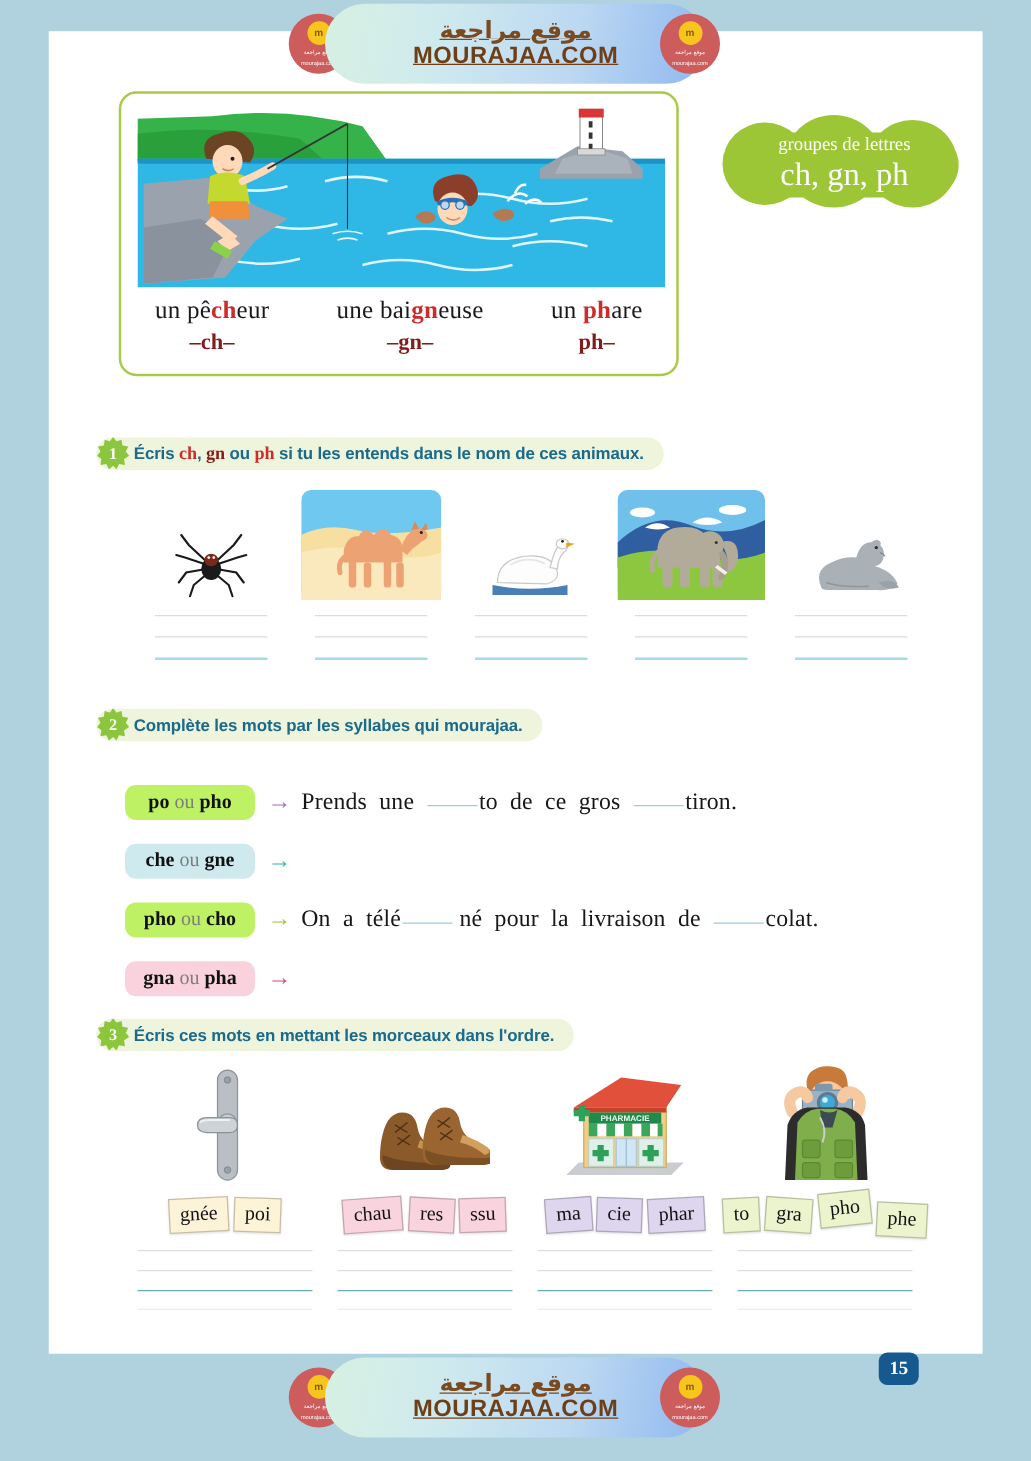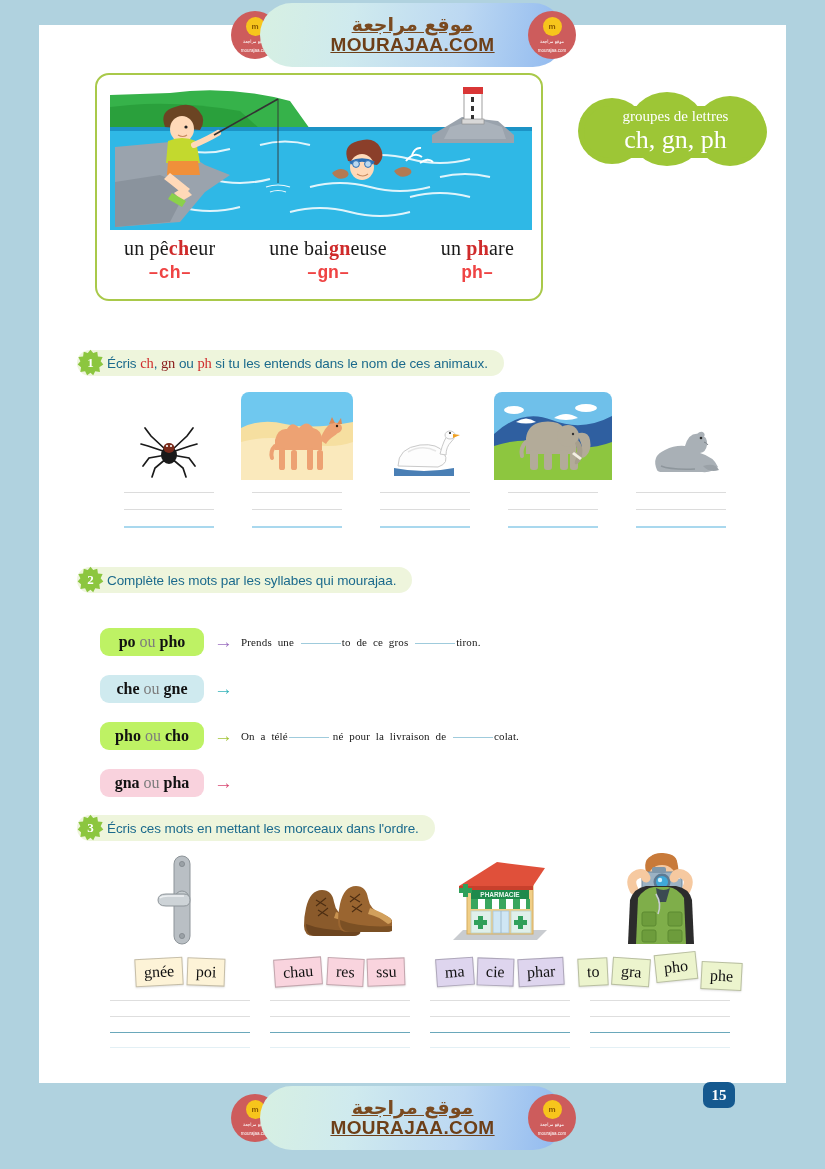--- a/index.html
+++ b/index.html
@@ -68,21 +68,21 @@
   }
   .hero-scene { position: absolute; left: 13px; top: 12px; width: 422px; height: 143px; }
   .hero-words {
     position: absolute; left: 0; right: 0; top: 162px;
     display: flex; justify-content: space-around; align-items: center;
     font-family: "Liberation Serif", serif;
   }
   .hw { text-align: center; }
   .hw-top { font-size: 20px; color: #1a1a1a; letter-spacing: .2px; }
   .hw-top b { color: #cf2b2b; font-weight: bold; }
-  .hw-bot { font-size: 18px; color: #ef4444; font-weight: bold; margin-top: 3px; font-family: Liberation Mono, monospace; }
+  .hw-bot { font-size: 18px; color: #7f1d1d; font-weight: bold; margin-top: 3px; }
 
   
   .cloud {
     position: absolute; left: 578px; top: 92px;
     width: 195px; height: 78px;
   }
   .cloud .lobe { position: absolute; background: #9dc636; border-radius: 50%; }
   .cloud .body {
     position: absolute; left: 6px; top: 14px; width: 183px; height: 52px;
     background: #9dc636; border-radius: 26px;
@@ -95,21 +95,21 @@
   .cloud-l1 { font-size: 15px; text-align: center; }
   .cloud-l2 { font-size: 26px; margin-top: 1px; }
 
   
   .ex-head { position: absolute; height: 26px; display: flex; align-items: center; }
   .ex-bar {
     height: 26px; border-radius: 13px; background: #eef5dc;
     display: flex; align-items: center; padding-left: 30px; padding-right: 16px;
   }
   .ex-title {
-    font-size: 13.5px; font-weight: normal; color: #1b6a8c;
+    font-size: 13.5px; font-weight: bold; color: #1b6a8c;
     white-space: nowrap; letter-spacing: -.1px;
   }
   .ex-title .rd { color: #cf2b2b; font-family: "Liberation Serif", serif; font-size: 14.5px; }
   .ex-title .gn { color: #8a1a1a; font-family: "Liberation Serif", serif; font-size: 14.5px; }
   .star {
     position: absolute; left: 0; top: -1px; width: 27px; height: 27px; z-index: 3;
     display: flex; align-items: center; justify-content: center;
   }
   .star svg { position: absolute; inset: 0; }
   .star span {
@@ -128,21 +128,21 @@
   
   .ex2 { position: absolute; left: 100px; top: 618px; width: 620px; }
   .ex2-row { display: flex; align-items: center; height: 47px; font-family: "Liberation Serif", serif; }
   .pill {
     border-radius: 9px; padding: 5px 14px; font-size: 16px; color: #111;
     white-space: nowrap; min-width: 104px; text-align: center;
   }
   .pill b { font-weight: bold; }
   .pill .ou { color: #7d7d7d; font-weight: normal; }
   .arrow { margin: 0 8px 0 10px; font-size: 19px; line-height: 1; }
-  .sent { font-size: 11px; color: #171717; white-space: nowrap; letter-spacing: .15px; }
+  .sent { font-size: 19px; color: #171717; white-space: nowrap; letter-spacing: .15px; }
   .blank { display: inline-block; width: 40px; border-bottom: 1.4px solid #9fcbdc; margin: 0 1px; vertical-align: 2px; }
 
   
   .ex3 { position: absolute; left: 100px; top: 848px; width: 640px; display: flex; }
   .ex3-cell { width: 160px; display: flex; flex-direction: column; align-items: center; }
   .ex3-art { height: 100px; display: flex; align-items: flex-end; justify-content: center; }
   .tiles { height: 48px; display: flex; align-items: center; justify-content: center; gap: 4px; }
   .tile {
     font-family: "Liberation Serif", serif; font-size: 16px; color: #111;
     padding: 4px 8px; border: 1px solid rgba(0,0,0,.22);

